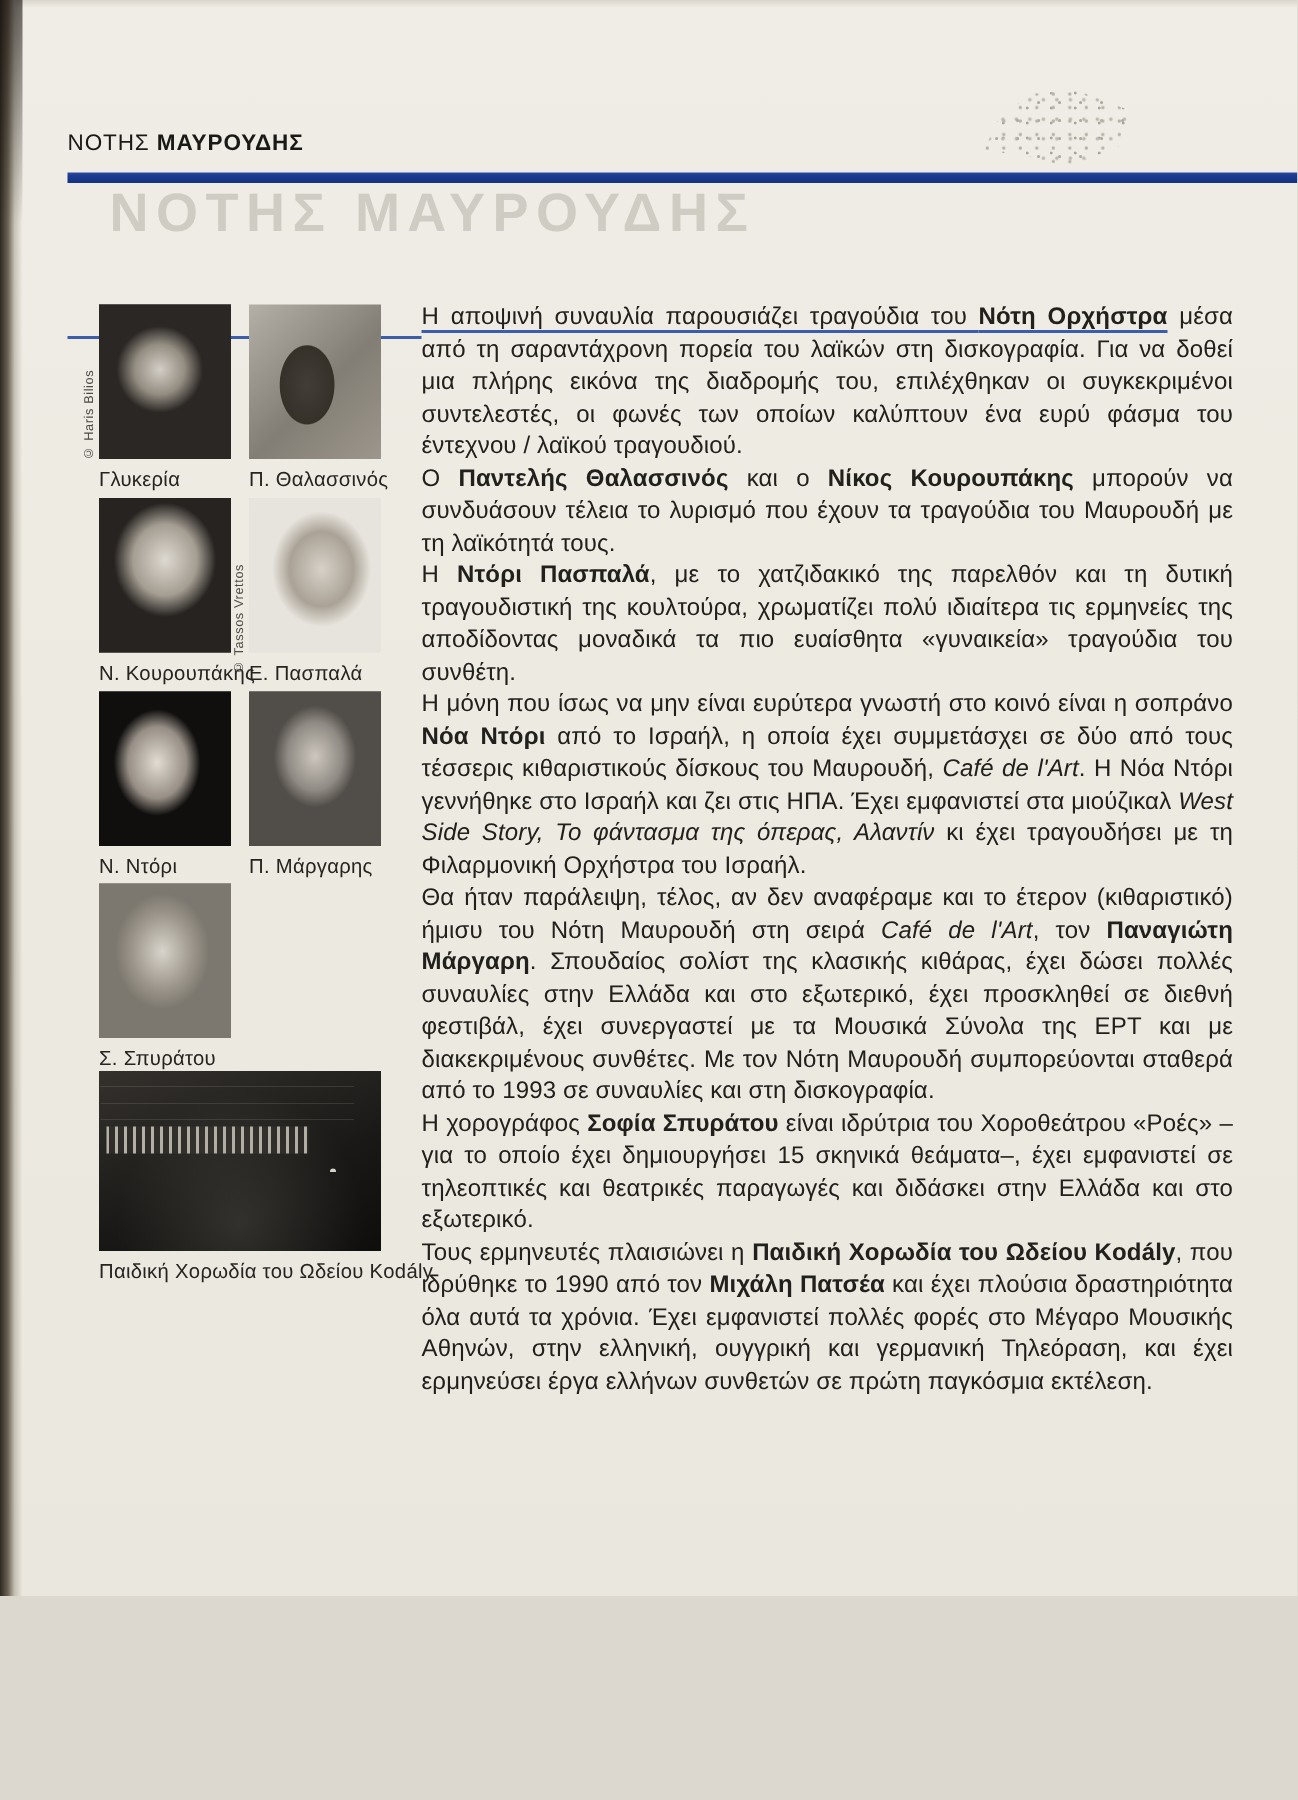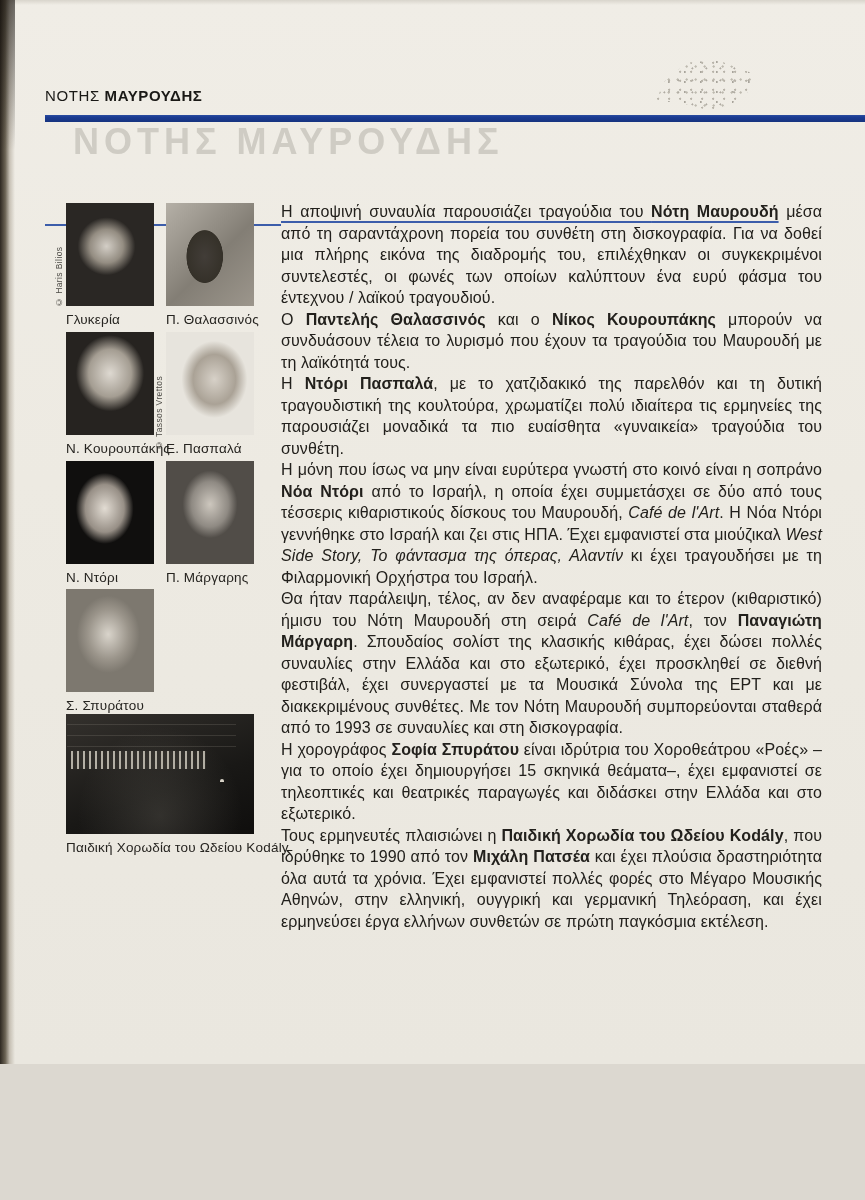--- a/index.html
+++ b/index.html
@@ -176,23 +176,23 @@
     <figcaption>Σ. Σπυράτου</figcaption>
   </figure>
 
 
   <figure class="photo-cell cw">
     <div class="photo-box choir"></div>
     <figcaption>Παιδική Χορωδία του Ωδείου Kodály</figcaption>
   </figure>
 
   <main class="article" id="article">
-      <p><span class="u">Η αποψινή συναυλία παρουσιάζει τραγούδια του </span><span class="b u">Νότη Μαυρουδή</span><span> μέσα από τη σαραντάχρονη πορεία του συνθέτη στη δισκογραφία. Για να δοθεί μια πλήρης εικόνα της διαδρομής του, επιλέχθηκαν οι συγκεκριμένοι συντελεστές, οι φωνές των οποίων καλύπτουν ένα ευρύ φάσμα του έντεχνου / λαϊκού τραγουδιού.</span></p>
+      <p><span class="u">Η αποψινή συναυλία παρουσιάζει τραγούδια του </span><span class="b u">Νότη Ορχήστρα</span><span> μέσα από τη σαραντάχρονη πορεία του λαϊκών στη δισκογραφία. Για να δοθεί μια πλήρης εικόνα της διαδρομής του, επιλέχθηκαν οι συγκεκριμένοι συντελεστές, οι φωνές των οποίων καλύπτουν ένα ευρύ φάσμα του έντεχνου / λαϊκού τραγουδιού.</span></p>
       <p><span>Ο </span><span class="b">Παντελής Θαλασσινός</span><span> και ο </span><span class="b">Νίκος Κουρουπάκης</span><span> μπορούν να συνδυάσουν τέλεια το λυρισμό που έχουν τα τραγούδια του Μαυρουδή με τη λαϊκότητά τους.</span></p>
-      <p><span>Η </span><span class="b">Ντόρι Πασπαλά</span><span>, με το χατζιδακικό της παρελθόν και τη δυτική τραγουδιστική της κουλτούρα, χρωματίζει πολύ ιδιαίτερα τις ερμηνείες της παρουσιάζει μοναδικά τα πιο ευαίσθητα «γυναικεία» τραγούδια του συνθέτη.</span></p>
+      <p><span>Η </span><span class="b">Ντόρι Πασπαλά</span><span>, με το χατζιδακικό της παρελθόν και τη δυτική τραγουδιστική της κουλτούρα, χρωματίζει πολύ ιδιαίτερα τις ερμηνείες της αποδίδοντας μοναδικά τα πιο ευαίσθητα «γυναικεία» τραγούδια του συνθέτη.</span></p>
       <p><span>Η μόνη που ίσως να μην είναι ευρύτερα γνωστή στο κοινό είναι η σοπράνο </span><span class="b">Νόα Ντόρι</span><span> από το Ισραήλ, η οποία έχει συμμετάσχει σε δύο από τους τέσσερις κιθαριστικούς δίσκους του Μαυρουδή, </span><span class="i">Café de l'Art</span><span>. Η Νόα Ντόρι γεννήθηκε στο Ισραήλ και ζει στις ΗΠΑ. Έχει εμφανιστεί στα μιούζικαλ </span><span class="i">West Side Story, Το φάντασμα της όπερας, Αλαντίν</span><span> κι έχει τραγουδήσει με τη Φιλαρμονική Ορχήστρα του Ισραήλ.</span></p>
       <p><span>Θα ήταν παράλειψη, τέλος, αν δεν αναφέραμε και το έτερον (κιθαριστικό) ήμισυ του Νότη Μαυρουδή στη σειρά </span><span class="i">Café de l'Art</span><span>, τον </span><span class="b">Παναγιώτη Μάργαρη</span><span>. Σπουδαίος σολίστ της κλασικής κιθάρας, έχει δώσει πολλές συναυλίες στην Ελλάδα και στο εξωτερικό, έχει προσκληθεί σε διεθνή φεστιβάλ, έχει συνεργαστεί με τα Μουσικά Σύνολα της ΕΡΤ και με διακεκριμένους συνθέτες. Με τον Νότη Μαυρουδή συμπορεύονται σταθερά από το 1993 σε συναυλίες και στη δισκογραφία.</span></p>
       <p><span>Η χορογράφος </span><span class="b">Σοφία Σπυράτου</span><span> είναι ιδρύτρια του Χοροθεάτρου «Ροές» –για το οποίο έχει δημιουργήσει 15 σκηνικά θεάματα–, έχει εμφανιστεί σε τηλεοπτικές και θεατρικές παραγωγές και διδάσκει στην Ελλάδα και στο εξωτερικό.</span></p>
       <p><span>Τους ερμηνευτές πλαισιώνει η </span><span class="b">Παιδική Χορωδία του Ωδείου Kodály</span><span>, που ιδρύθηκε το 1990 από τον </span><span class="b">Μιχάλη Πατσέα</span><span> και έχει πλούσια δραστηριότητα όλα αυτά τα χρόνια. Έχει εμφανιστεί πολλές φορές στο Μέγαρο Μουσικής Αθηνών, στην ελληνική, ουγγρική και γερμανική Τηλεόραση, και έχει ερμηνεύσει έργα ελλήνων συνθετών σε πρώτη παγκόσμια εκτέλεση.</span></p>
     </main>
 
   <div class="pn-rule"></div>
   <div class="page-num">223</div>
 
 </div>

